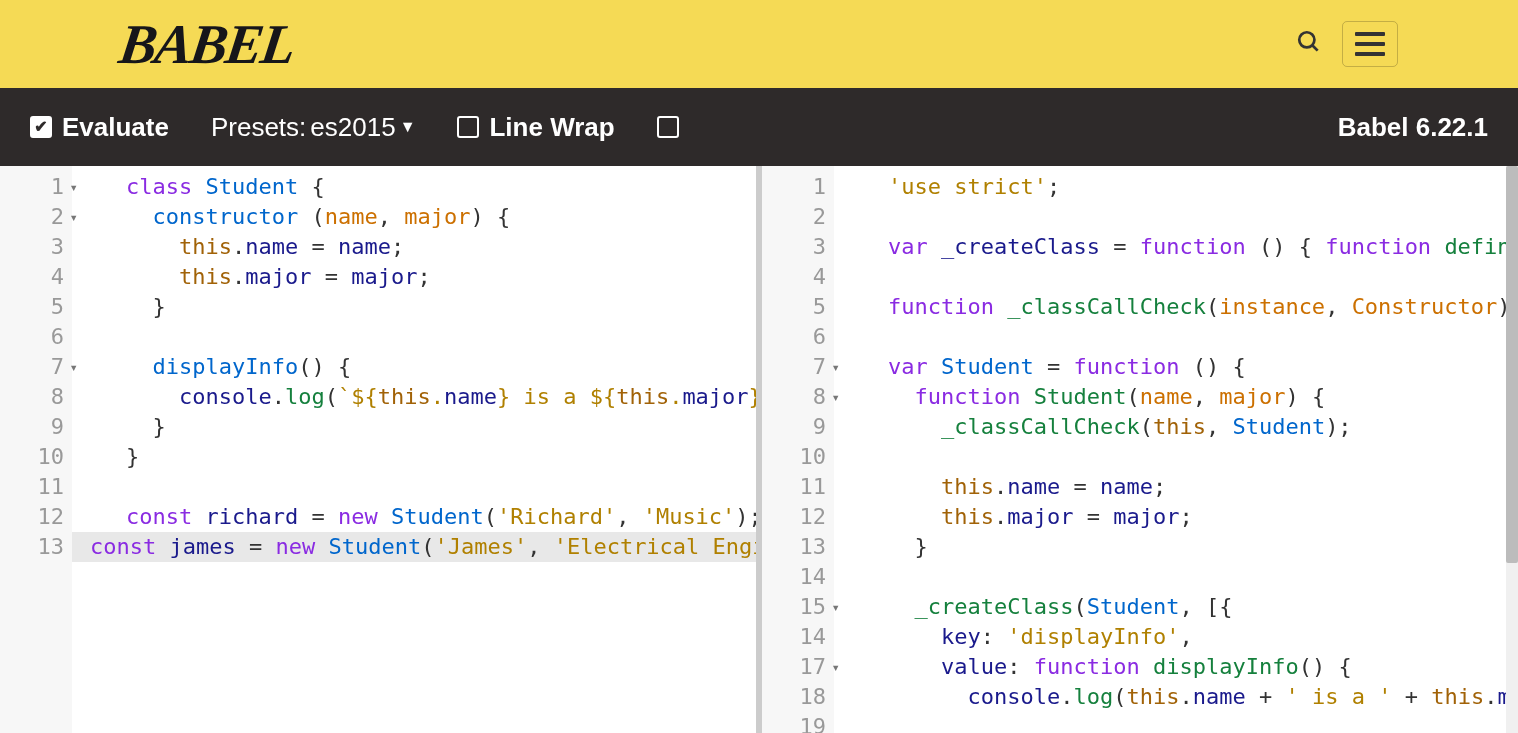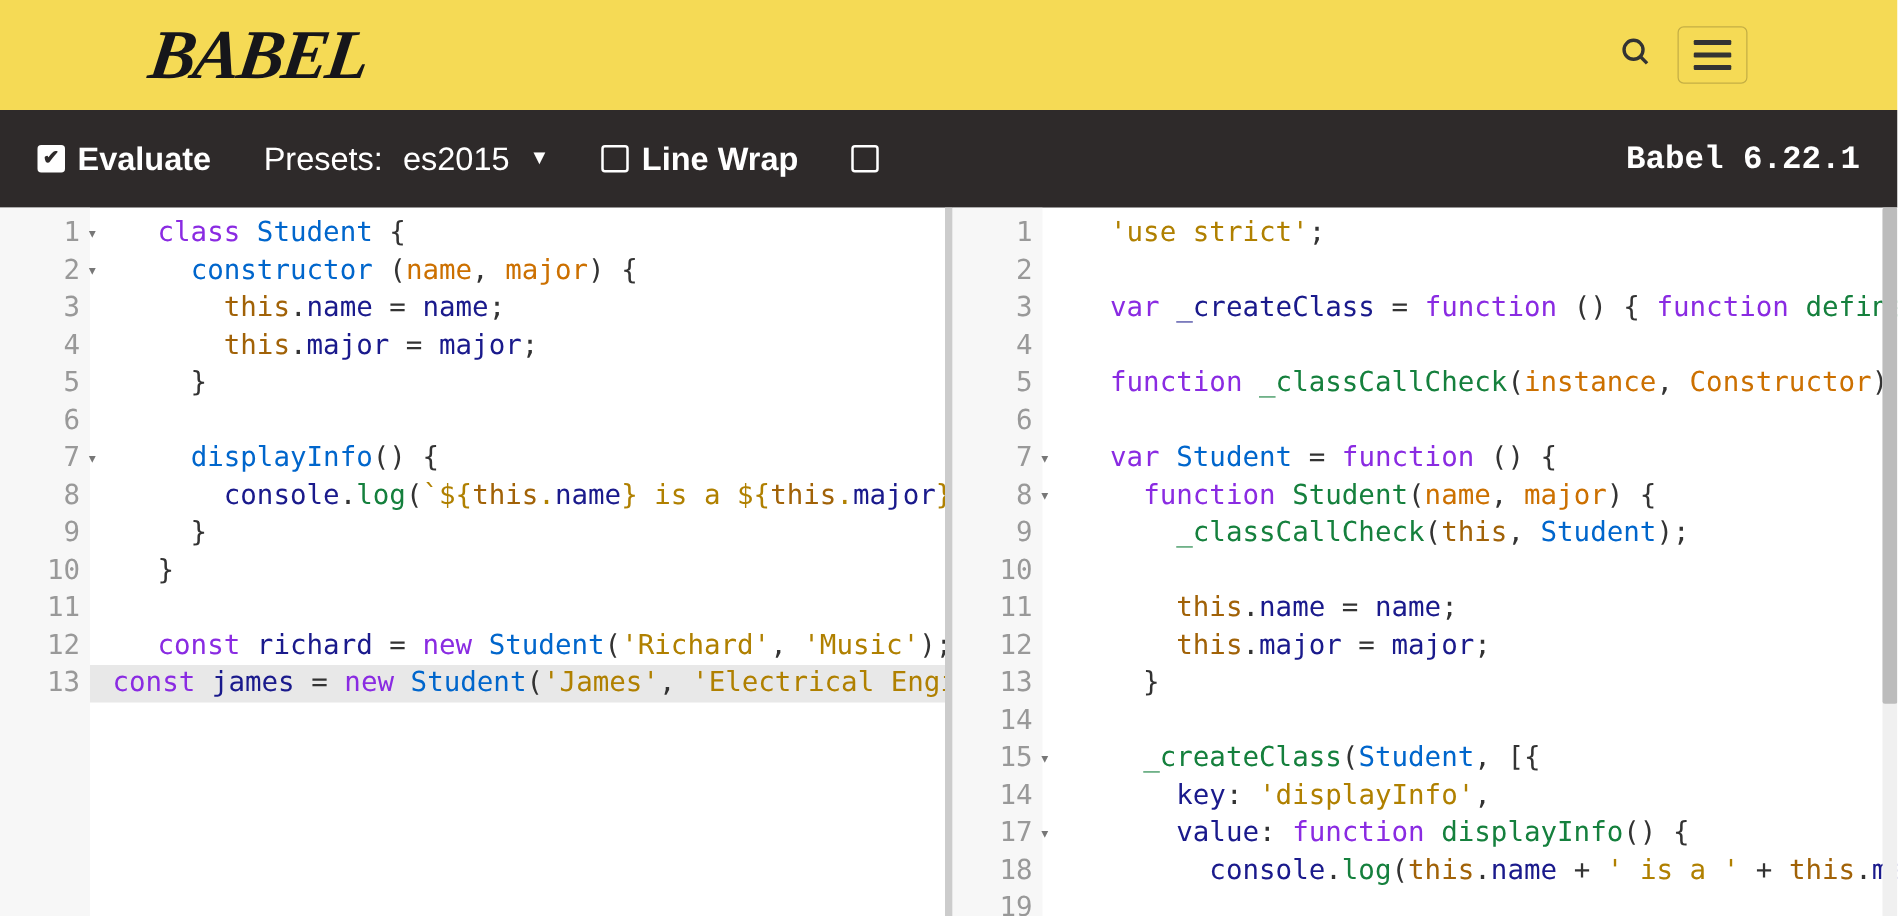--- a/index.html
+++ b/index.html
@@ -71,27 +71,27 @@
     align-items: center;
     justify-content: center;
     font-size: 16px;
     line-height: 1;
     background: transparent;
   }
   .cbox.checked { background: #fff; color: #2e2a2a; }
   .presets {
     display: flex;
     align-items: center;
-    gap: 16px;
+    gap: 4px;
     font-weight: 400;
     cursor: pointer;
   }
   .presets .caret { font-size: 16px; }
   .toolbar-spacer { flex: 1; }
-  .version { font-weight: 600; font-size: 26px; font-family: Liberation Mono, monospace; }
+  .version { font-weight: 600; font-size: 26px; }
   
   .editors {
     display: flex;
     height: calc(733px - 88px - 78px);
     position: relative;
   }
   .editor {
     flex: 1;
     display: flex;
     font-family: "Menlo", "Monaco", "Consolas", monospace;

